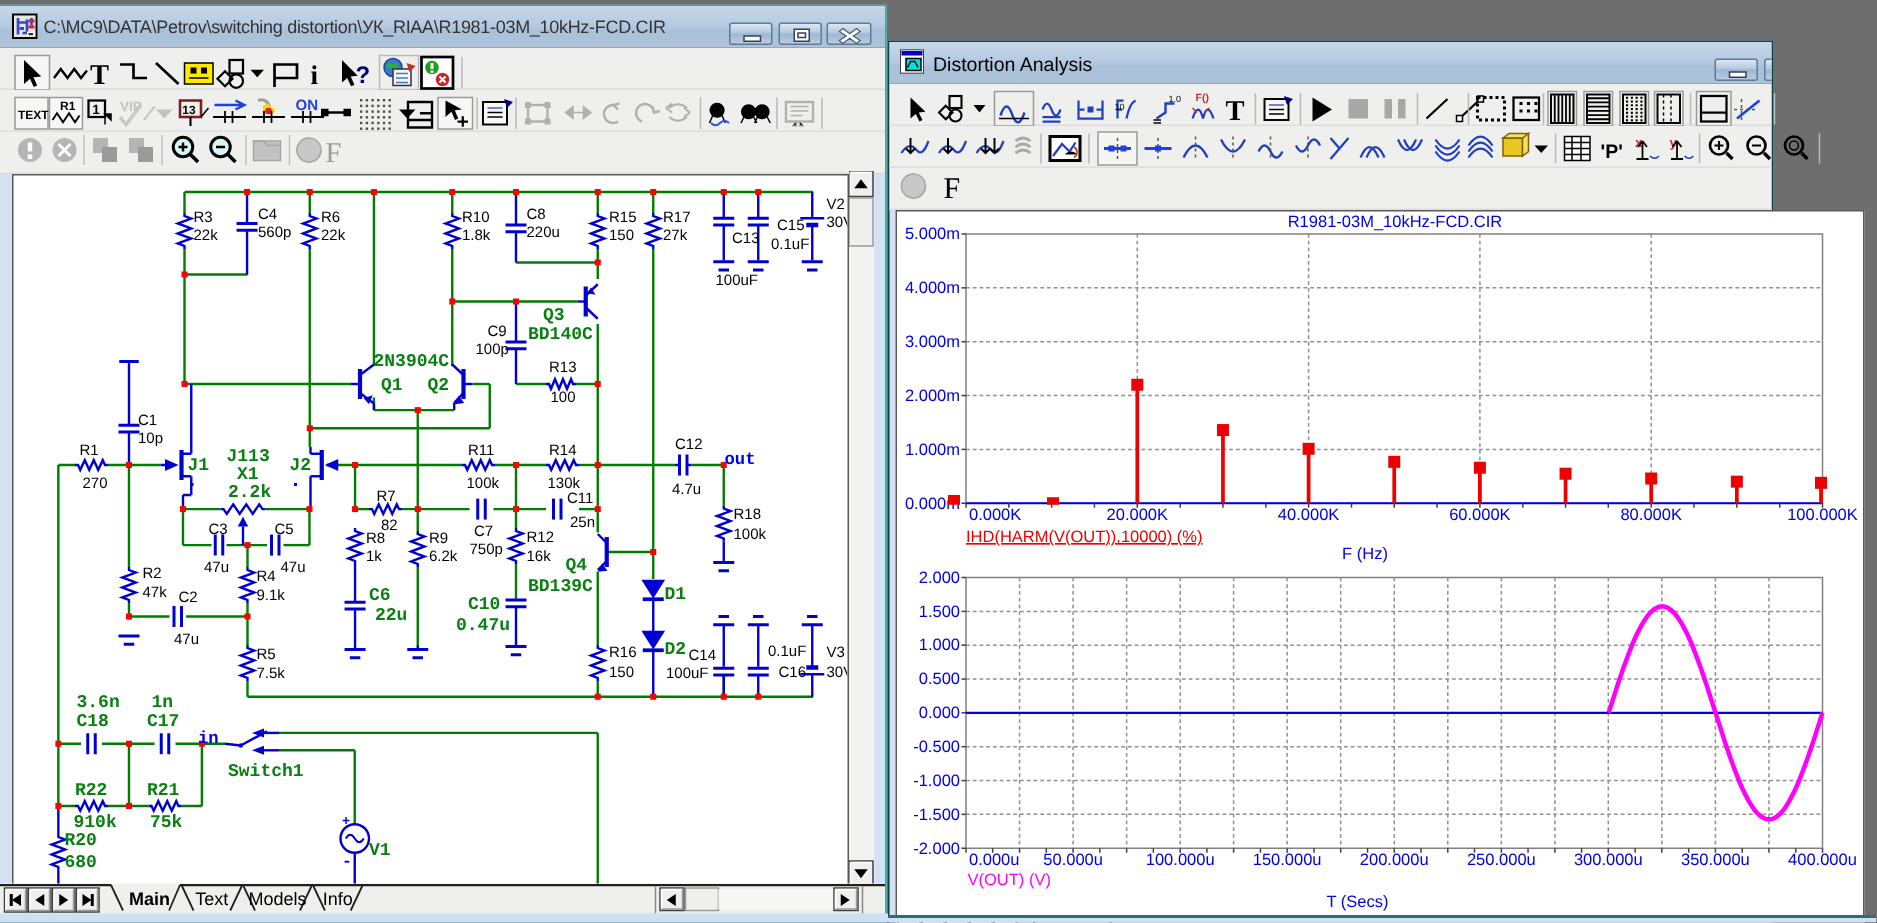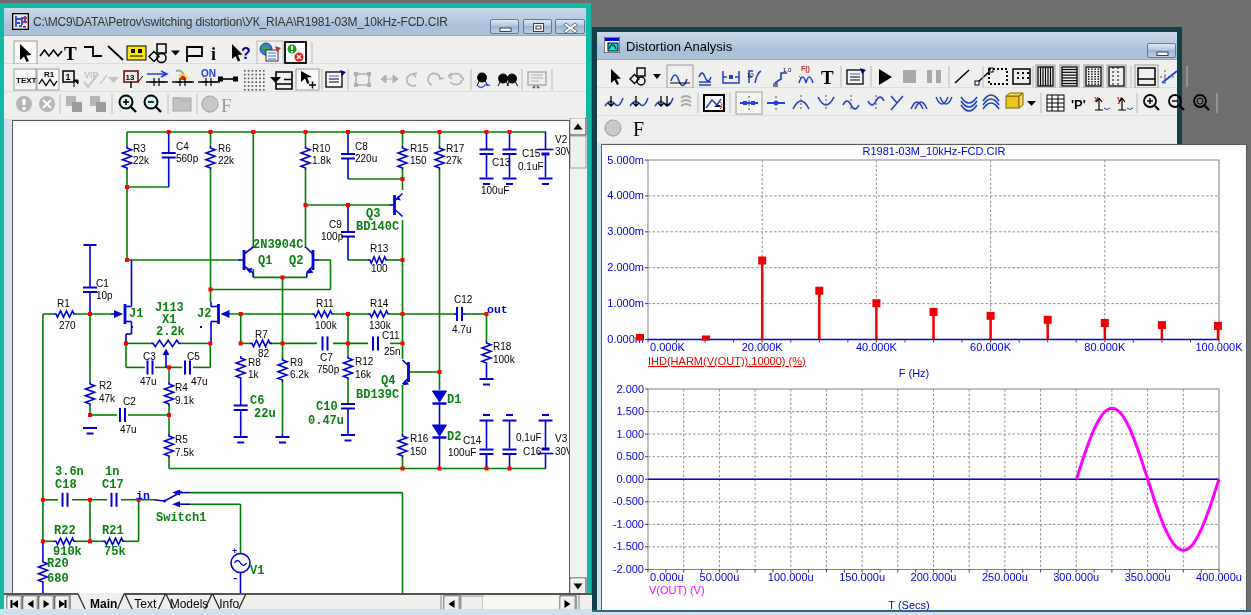--- a/index.html
+++ b/index.html
@@ -1,16 +1,16 @@
 <!DOCTYPE html>
 <html><head><meta charset="utf-8"><style>
 * { margin:0; padding:0; box-sizing:border-box; }
 body { width:1251px; height:615px; overflow:hidden; position:relative;
        font-family:"Liberation Sans",sans-serif; background:#6e6e6e; }
-.win { position:absolute; border:5px solid #14b8a6; }
+.win { position:absolute; border:1px solid #14b8a6; }
 .titlebar { position:absolute; left:0; top:0; right:0; height:27px;
   background:linear-gradient(#c7d8ea,#b4c9e0 50%,#a9c1d9 60%,#abc2da); overflow:hidden; }
 .titletext { position:absolute; top:7px; font-size:12px; color:#333; white-space:nowrap; letter-spacing:-0.2px; }
 .toolrow { position:absolute; left:0; right:0; background:#efefee; border-bottom:1px solid #dddddc; }
 .bk { font:10px "Liberation Sans"; fill:#000; }
 .grn { font:bold 12px "Liberation Mono",monospace; fill:#0b8012; }
 .bluelbl { font:bold 11.5px "Liberation Mono",monospace; fill:#0000e8; }
 .ax { font:11px "Liberation Sans"; fill:#0000e0; }
 .leg { font:11px "Liberation Sans"; text-decoration:underline; }
 </style></head><body>

